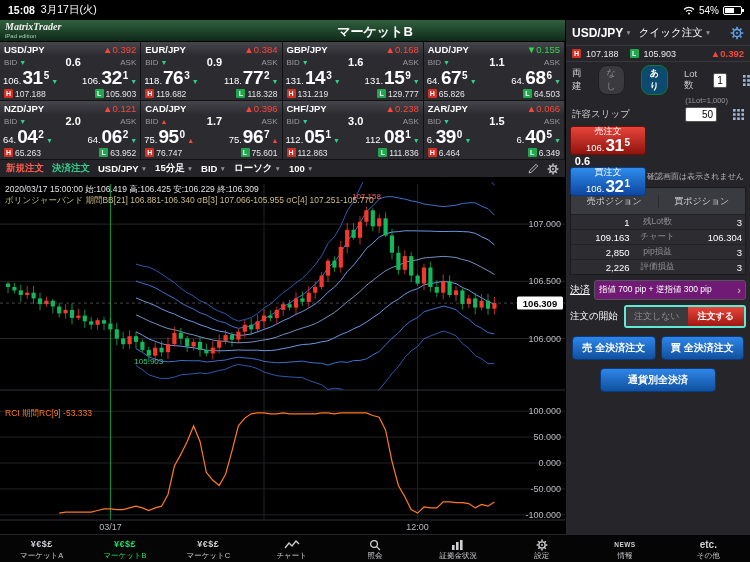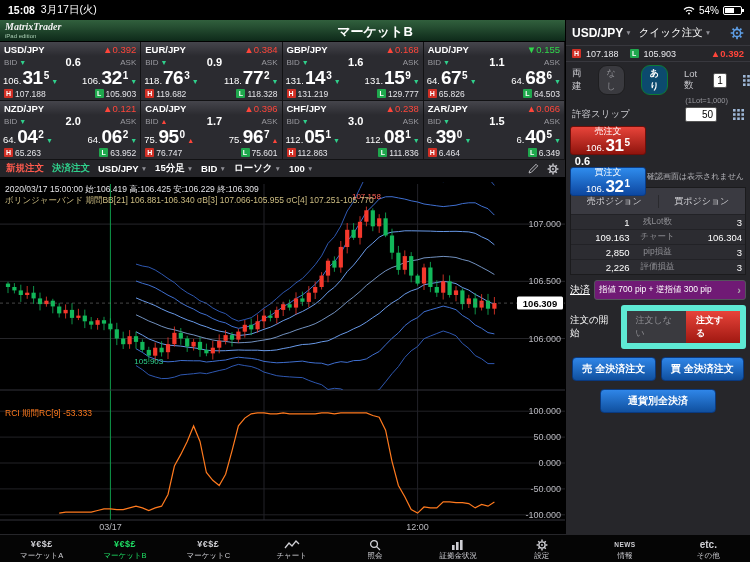--- a/index.html
+++ b/index.html
@@ -79,21 +79,21 @@
   .pos-head span + span{border-left:1px solid #2a2a2e;}
   .pos-row{display:flex;height:15px;align-items:center;background:#2c2c31;border-top:1px solid #222226;font-size:9.5px;}
   .pos-sell{flex:1;text-align:right;color:#fff;padding-right:2px;}
   .pos-label{width:52px;text-align:center;color:#8e8e93;font-size:8.5px;}
   .pos-buy{flex:1;text-align:right;color:#fff;padding-right:3px;}
   .settle-row{display:flex;align-items:center;margin:5px 4px 0;gap:4px;}
   .settle-label{font-size:10px;color:#fff;text-decoration:underline;}
   .settle-box{flex:1;background:#701a75;border:1px solid #54545b;border-radius:3px;height:20px;display:flex;align-items:center;padding:0 4px;font-size:8.5px;color:#fff;}
   .chev{margin-left:auto;color:#aaa;font-size:11px;font-weight:bold;}
   .os-row{display:flex;align-items:center;margin:5px 4px 0;gap:6px;font-size:9.5px;color:#fff;}
-  .seg{display:flex;border:6px solid #5eead4;border-radius:3px;overflow:hidden;margin-left:auto;}
+  .seg{display:flex;border:2px solid #5eead4;border-radius:3px;overflow:hidden;margin-left:auto;}
   .seg-off{background:#3a3a3f;color:#8e8e93;font-size:9px;padding:3px 8px;}
   .seg-on{background:linear-gradient(#e8443a,#a01811);color:#fff;font-size:9px;padding:3px 10px;font-weight:bold;}
   .ca-row{display:flex;gap:5px;margin:8px 6px 0;}
   .ca-row.single{margin:8px 34px 0;}
   .btn-blue{flex:1;height:24px;background:linear-gradient(#2f86e8,#10509f);border:1px solid #0a3a80;border-radius:4px;color:#fff;font-size:10px;font-weight:bold;display:flex;align-items:center;justify-content:center;white-space:nowrap;}
 
   
   #bottom-nav{position:absolute;bottom:0;left:0;width:750px;height:28px;background:#050505;display:flex;border-top:1px solid #26262a;}
   .nav-item{flex:1;display:flex;flex-direction:column;align-items:center;justify-content:center;gap:1px;color:#cfcfd4;padding-top:1px;}
   .nav-item.sel{color:#1fe065;}

